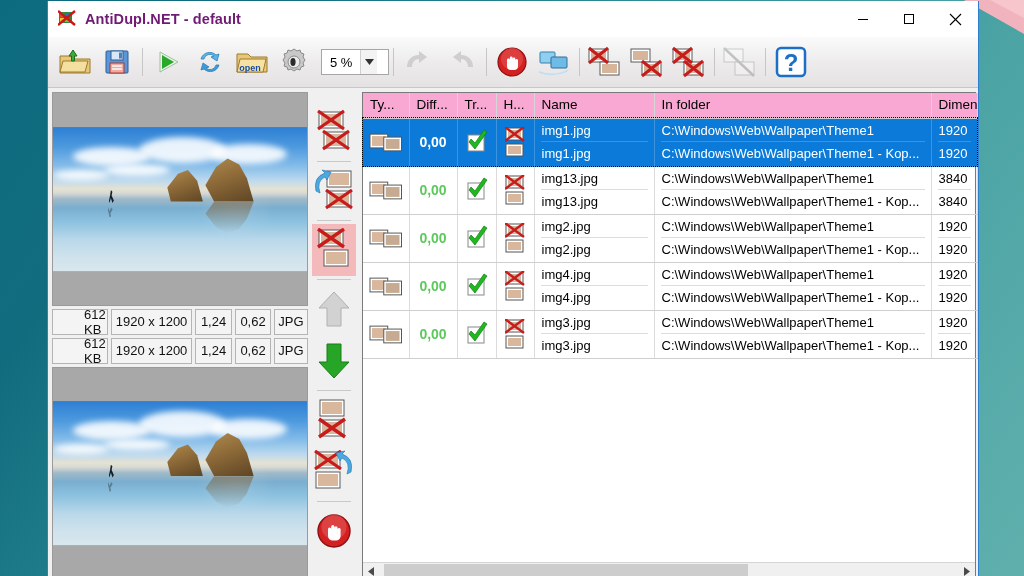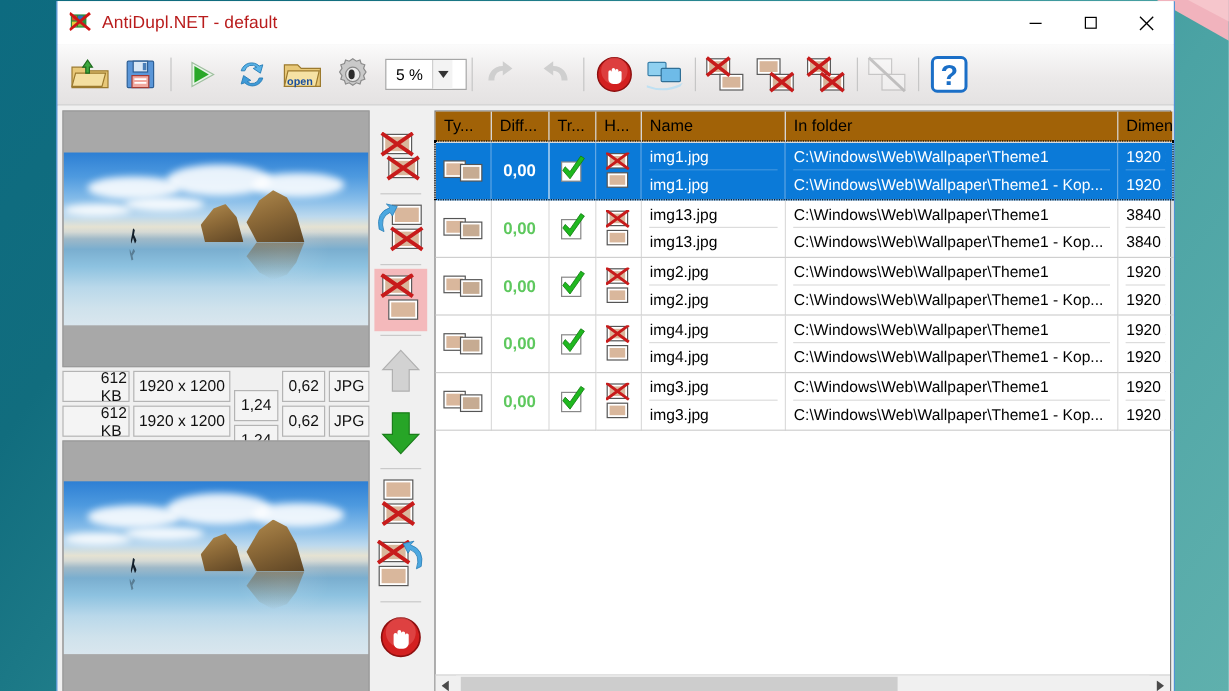--- a/index.html
+++ b/index.html
@@ -42,22 +42,23 @@
     display: flex; align-items: center;
     flex: 0 0 auto;
     position: relative;
   }
   .title-icon {
     width: 18px; height: 18px;
     margin-left: 10px; margin-right: 9px;
     position: relative; flex: 0 0 auto;
   }
   .title-text {
-    font-size: 14.5px; color: #b91c1c;
+    font-size: 14.5px; color: #701a75;
     letter-spacing: 0.1px;
+    font-weight: bold;
   }
   .win-buttons { margin-left: auto; display: flex; height: 36px; }
   .win-btn {
     width: 46px; height: 36px;
     display: flex; align-items: center; justify-content: center;
     font-size: 13px; color: #000;
   }
   .win-btn svg { display: block; }
 
   
@@ -182,21 +183,21 @@
   }
   .meta-cell {
     border: 1px solid #b4b4b4;
     background: #f4f4f4;
     display: flex; align-items: center; justify-content: center;
     font-size: 13px; color: #111;
     height: 26px;
   }
   .mc-size { width: 62px; padding-left: 31px; }
   .mc-dim  { width: 100px; }
-  .mc-a    { width: 46px; margin-top: 16px; }
+  .mc-a    { width: 46px; }
   .mc-b    { width: 44px; }
   .mc-type { width: 42px; }
 
   
   .mid-bar {
     width: 52px; flex: 0 0 auto;
     display: flex; flex-direction: column;
     align-items: center;
     padding-top: 14px;
     background: #f0f0f0;
@@ -214,21 +215,21 @@
     flex: 1 1 auto;
     margin: 0 2px 0 2px;
     border: 1px solid #7a7a7a;
     background: #fff;
     display: flex; flex-direction: column;
     min-width: 0;
     position: relative;
   }
   table.grid { width: 100%; border-collapse: collapse; table-layout: fixed; }
   table.grid th {
-    background: #a16207;
+    background: #f9a8d4;
     border-right: 1px solid #d6d6d6;
     border-bottom: 1px solid #d0d0d0;
     font-weight: normal;
     font-size: 13.5px; color: #000;
     text-align: left;
     padding: 4px 6px 5px 7px;
     height: 25px;
   }
   table.grid td {
     border-right: 1px solid #dcdcdc;

